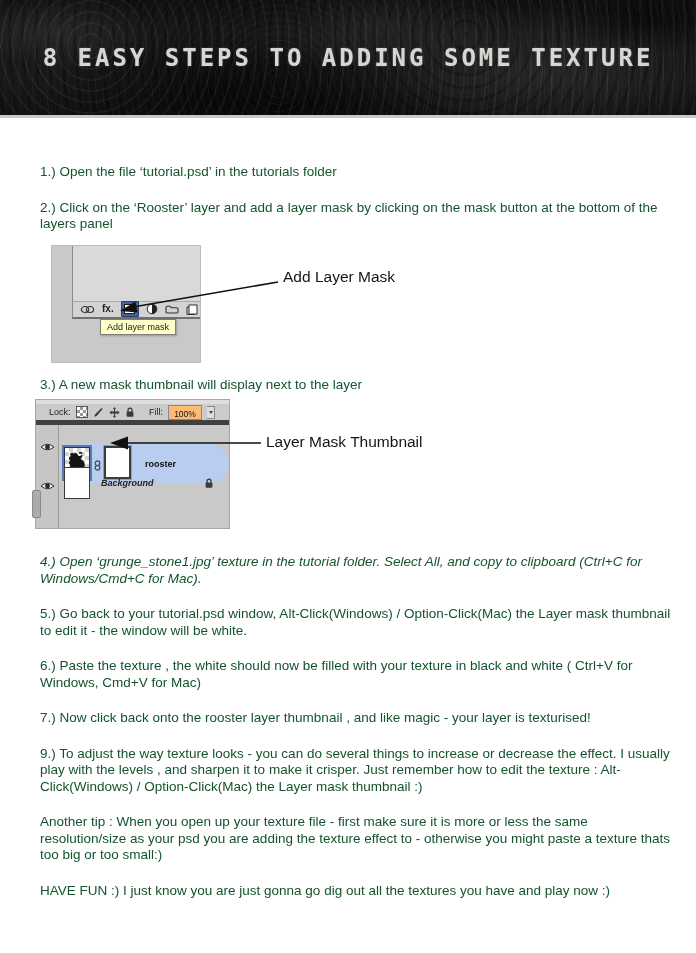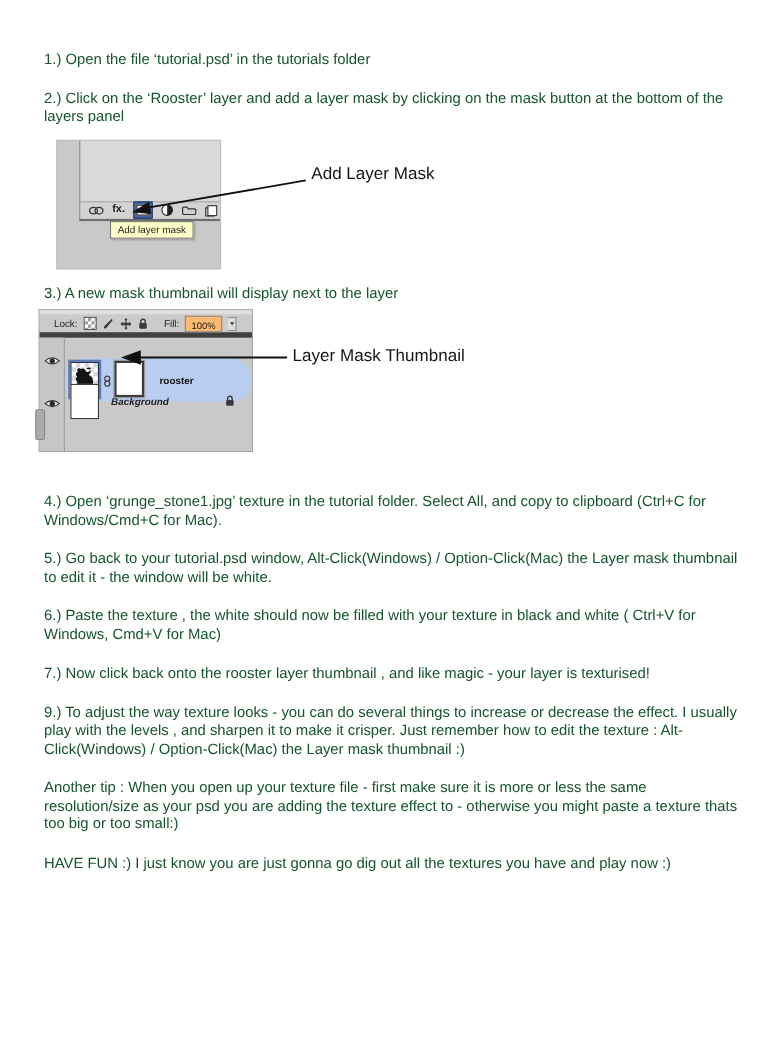--- a/index.html
+++ b/index.html
@@ -32,21 +32,21 @@
     font-family:"DejaVu Sans Mono",monospace;font-weight:bold;
     font-size:24px;letter-spacing:3px;color:#d8d6d3;white-space:nowrap;
     text-shadow:0 0 2px rgba(255,255,255,0.25);
   }
 
   
   .content{padding:0 20px 0 40px;}
   p.step{width:636px;margin:19px 0 0 0;font-size:13.5px;line-height:16.5px;color:#14532d;}
   p.step.first{margin-top:46px;}
   p.step.mt15{margin-top:15px;}
-  p.step.mt26{margin-top:38px;}
+  p.step.mt26{margin-top:26px;font-style:italic;}
 
   
   .figure{position:relative;}
   .fig1{height:116px;margin-top:13px;}
   .fig2{height:128px;margin-top:7px;}
   .callout{position:absolute;font-size:15.5px;color:#151515;white-space:nowrap;}
   .c1{left:243px;top:22px;}
   .c2{left:226px;top:33px;}
   .arrow{position:absolute;left:0;top:0;pointer-events:none;z-index:6;}
 
@@ -99,20 +99,23 @@
   .thumb-bg{left:5px;top:2px;width:26px;height:32px;background:#fff;border:1px solid #3c3c3c;}
   .bg-name{position:absolute;left:42px;top:13px;font-size:9px;font-weight:bold;font-style:italic;color:#222;}
   .row-lock{position:absolute;right:15px;top:10px;}
   .scroll-nub{position:absolute;left:-4px;top:86px;width:7px;height:26px;background:#ababab;border:1px solid #8a8a8a;border-radius:2px;}
 </style>
 </head>
 <body>
 
 <div class="page">
 
+  <header class="banner">
+    <h1>8 EASY STEPS TO ADDING SOME TEXTURE</h1>
+  </header>
 
   <main class="content">
 
     <p class="step first">1.) Open the file ‘tutorial.psd’ in the tutorials folder</p>
     <p class="step">2.) Click on the ‘Rooster’ layer and add a layer mask by clicking on the mask button at the bottom of the layers panel</p>
 
     <div class="figure fig1">
       <div class="ps1-box">
         <div class="ps1-inner"></div>
         <div class="ps1-toolbar">

